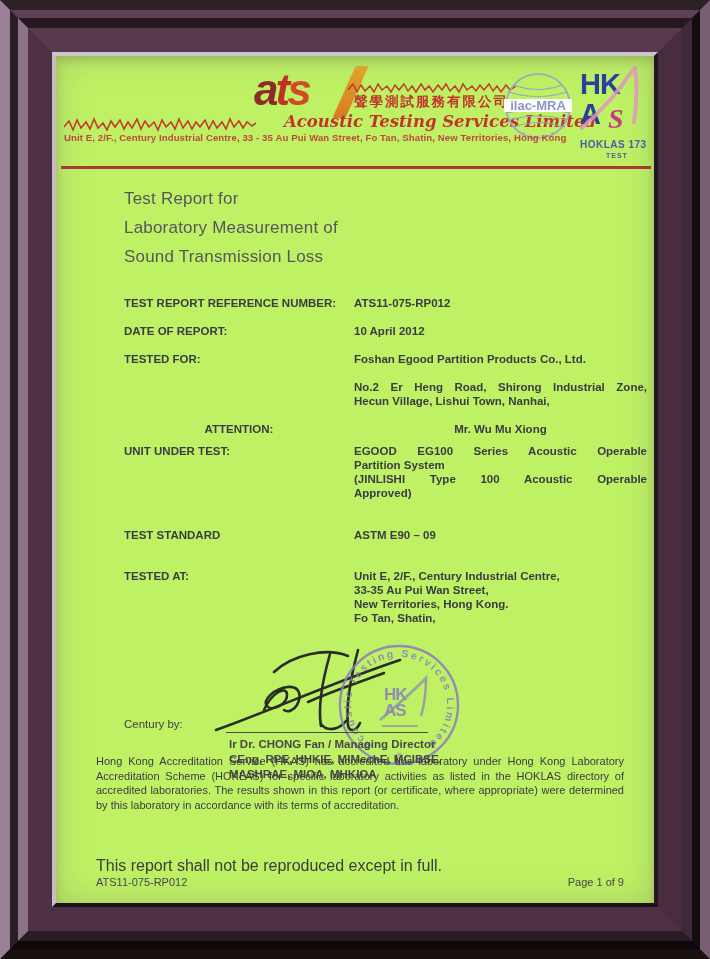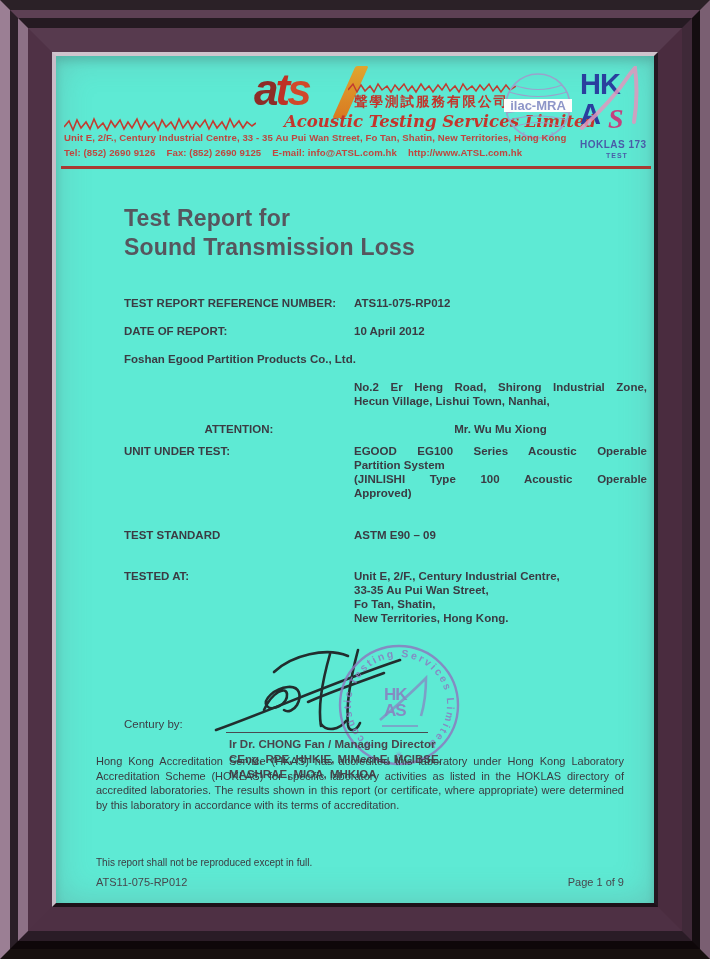--- a/index.html
+++ b/index.html
@@ -12,21 +12,21 @@
   .f2 { width:100%; height:100%; border:8px solid;
         border-color:#5d4054 #140d10 #0e0709 #2a1f27; }
   .f3 { width:100%; height:100%; border:10px solid;
         border-color:#251a22 #3f2938 #2a1c26 #8d7186; }
   .f4 { width:100%; height:100%; border:24px solid;
         border-color:#573a4e #4a2c3f #4e3044 #4f3145; }
   .f5 { width:100%; height:100%; border:4px solid;
         border-color:#cfc4cd #241721 #1d1119 #c9bcc7; }
 
   
-  .paper { position:relative; width:100%; height:100%; background:#5eead4;
+  .paper { position:relative; width:100%; height:100%; background:#bef264;
            box-shadow: inset 0 0 34px rgba(110,100,112,.28), inset 0 5px 9px rgba(0,0,0,.14);
            overflow:hidden; color:#3d3d45; }
   .abs { position:absolute; }
 
   
   .atsl-word { position:absolute; left:198px; top:12px; font-size:44px; font-weight:bold;
                font-style:italic; letter-spacing:-3px; line-height:1; }
   .atsl-word .la { color:#8d2c27; }
   .atsl-word .lt { color:#bf3226; }
   .atsl-word .ls { color:#d0492a; }
@@ -34,21 +34,21 @@
                 background:linear-gradient(#e0a52e,#d97a22); transform:skewX(-24deg); border-radius:2px; }
   .cn-name { position:absolute; left:298px; top:37px; font-size:13.5px; font-weight:bold;
              color:#c3352c; letter-spacing:2px; white-space:nowrap; }
   .en-name { position:absolute; left:228px; top:56px; font-family:"DejaVu Serif", serif;
              font-style:italic; font-weight:bold; font-size:16.5px; color:#c3352c; white-space:nowrap; }
   .addr { position:absolute; left:8px; color:#bf463f; font-weight:bold; font-size:9.6px;
           white-space:pre; letter-spacing:.1px; }
   .rule { position:absolute; left:5px; right:3px; top:110px; height:3px; background:#a93a33; }
 
   
-  .title { position:absolute; left:68px; top:148px; font-size:23px; font-weight:bold;
+  .title { position:absolute; left:68px; top:128px; font-size:17px; font-weight:normal;
            color:#56565e; line-height:29px; letter-spacing:.2px; }
 
   
   .details { position:absolute; left:68px; top:240px; width:523px; font-size:11.5px;
              font-weight:bold; color:#3b3b43; }
   .drow { display:flex; align-items:flex-start; }
   .dlabel { width:230px; flex:0 0 230px; line-height:14px; }
   .dvalue { width:293px; flex:0 0 293px; line-height:14px; }
   .stretch { text-align:justify; text-align-last:justify; }
   .mb13 { margin-bottom:14px; } .mb8 { margin-bottom:8px; }
@@ -58,21 +58,21 @@
   .approved-label { position:absolute; left:68px; top:662px; font-size:11.5px; color:#3d3d45; }
   .sig-svg { position:absolute; left:156px; top:584px; }
   .sig-line { position:absolute; left:170px; top:676px; width:202px; border-top:1.6px solid #4a4a50; }
   .sig-name { position:absolute; left:173px; top:681px; font-size:11.5px; font-weight:bold;
               color:#4a444c; line-height:15px; }
   .stamp { position:absolute; left:278px; top:584px; opacity:.85; }
 
   
   .accred { position:absolute; left:40px; top:698px; width:528px; font-size:11px;
             line-height:14.6px; color:#3b3b41; text-align:justify; }
-  .note { position:absolute; left:40px; top:801px; font-size:10px; color:#3b3b41; }
+  .note { position:absolute; left:40px; top:801px; font-size:16px; color:#3b3b41; }
   .refrow { position:absolute; left:40px; top:820px; width:528px; display:flex;
             justify-content:space-between; font-size:11px; color:#47474d; }
 
   
   .ilac { position:absolute; left:446px; top:14px; }
   .hkas { position:absolute; left:520px; top:10px; }
 </style>
 </head>
 <body>
 
@@ -114,42 +114,43 @@
         <svg class="hkas" width="78" height="100" viewBox="0 0 78 100">
           <text x="4" y="28" font-size="29" font-weight="bold" fill="#2a3f9e" letter-spacing="-1" font-family="Liberation Sans, sans-serif">HK</text>
           <text x="4" y="58" font-size="29" font-weight="bold" fill="#2a3f9e" font-family="Liberation Sans, sans-serif">A</text>
           <text x="32" y="62" font-size="28" font-weight="bold" fill="#c4417e" font-style="italic" font-family="Liberation Serif, serif">S</text>
           <path d="M6,62 C24,46 42,26 54,8 L59,2 C61,18 61,38 58,56" fill="none" stroke="#e096bd" stroke-width="4" stroke-linecap="round" opacity=".85"></path>
           <text x="4" y="82" font-size="10" font-weight="bold" fill="#4a5ba8" letter-spacing=".5" font-family="Liberation Sans, sans-serif">HOKLAS 173</text>
           <text x="30" y="92" font-size="7" font-weight="bold" fill="#4a5ba8" letter-spacing="1" font-family="Liberation Sans, sans-serif">TEST</text>
         </svg>
 
         <div class="addr" style="top:76px;">Unit E, 2/F., Century Industrial Centre, 33 - 35 Au Pui Wan Street, Fo Tan, Shatin, New Territories, Hong Kong</div>
-        <div class="addr" style="top:91px;">Tel: (852) 2690 9126    Fax: (852) 2690 9125    E-mail: info@ATSL.com.hk    http://www.ATSL.com.hk</div>
         <div class="rule"></div>
 
         <div class="title">
           <div>Test Report for</div>
+          <div>Laboratory Measurement of</div>
           <div>Sound Transmission Loss</div>
         </div>
 
         <div class="details">
           <div class="drow mb13">
             <div class="dlabel">TEST REPORT REFERENCE NUMBER:</div>
             <div class="dvalue">
                       <div>ATS11-075-RP012</div>
                     </div>
           </div>
           <div class="drow mb13">
             <div class="dlabel">DATE OF REPORT:</div>
             <div class="dvalue">
                       <div>10 April 2012</div>
                     </div>
           </div>
           <div class="drow mb13">
+            <div class="dlabel">TESTED FOR:</div>
             <div class="dvalue">
                       <div>Foshan Egood Partition Products Co., Ltd.</div>
                     </div>
           </div>
           <div class="drow mb0">
             <div class="dlabel"></div>
             <div class="dvalue">
               <div class="stretch">No.2 Er Heng Road, Shirong Industrial Zone,</div>
               <div>Hecun Village, Lishui Town, Nanhai,</div>
             </div>
@@ -173,22 +174,22 @@
             <div class="dlabel">TEST STANDARD</div>
             <div class="dvalue">
                       <div>ASTM E90 – 09</div>
                     </div>
           </div>
           <div class="drow">
             <div class="dlabel">TESTED AT:</div>
             <div class="dvalue">
               <div>Unit E, 2/F., Century Industrial Centre,</div>
               <div>33-35 Au Pui Wan Street,</div>
+              <div>New Territories, Hong Kong.</div>
               <div>Fo Tan, Shatin,</div>
-              <div>New Territories, Hong Kong.</div>
             </div>
           </div>
         </div>
 
         <svg class="sig-svg" width="214" height="96" viewBox="0 0 214 96">
           <g fill="none" stroke="#1d1d20" stroke-width="2.6" stroke-linecap="round" opacity=".92">
             <path d="M62,32 C80,15 114,7 136,16"></path>
             <path d="M4,90 C55,72 122,42 188,20"></path>
             <path d="M52,70 C60,52 74,46 75,54 C76,64 60,72 55,66 C50,60 63,48 76,47 C88,46 90,56 85,65 C82,70 76,73 72,70"></path>
             <path d="M118,14 C110,42 106,68 109,86"></path>

